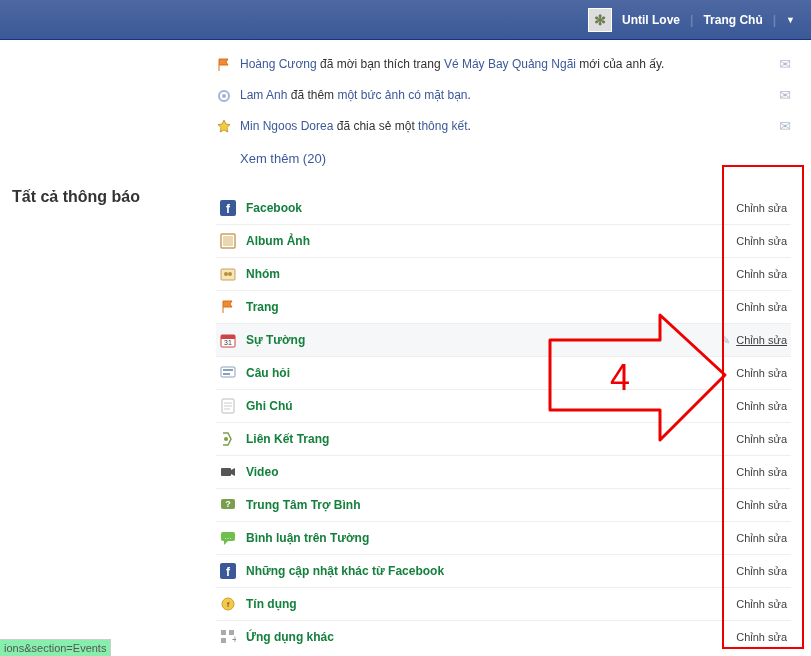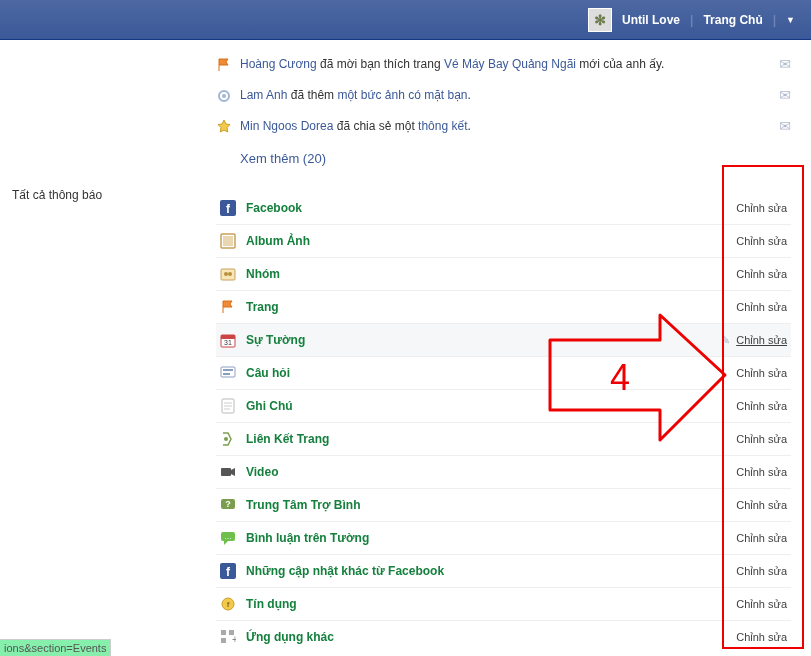--- a/index.html
+++ b/index.html
@@ -133,22 +133,22 @@
     .see-more {
       padding: 6px 0 16px 24px;
     }
     .see-more a {
       color: #3b5998;
       text-decoration: none;
       font-size: 13px;
     }
     .section-label {
       color: #333;
-      font-weight: normal;
-      font-size: 12px;
+      font-weight: bold;
+      font-size: 16px;
       margin-top: 132px;
     }
     .settings-list {
       margin-top: 10px;
     }
     .setting-row {
       display: flex;
       align-items: center;
       padding: 8px 4px;
       border-top: 1px solid #eee;

